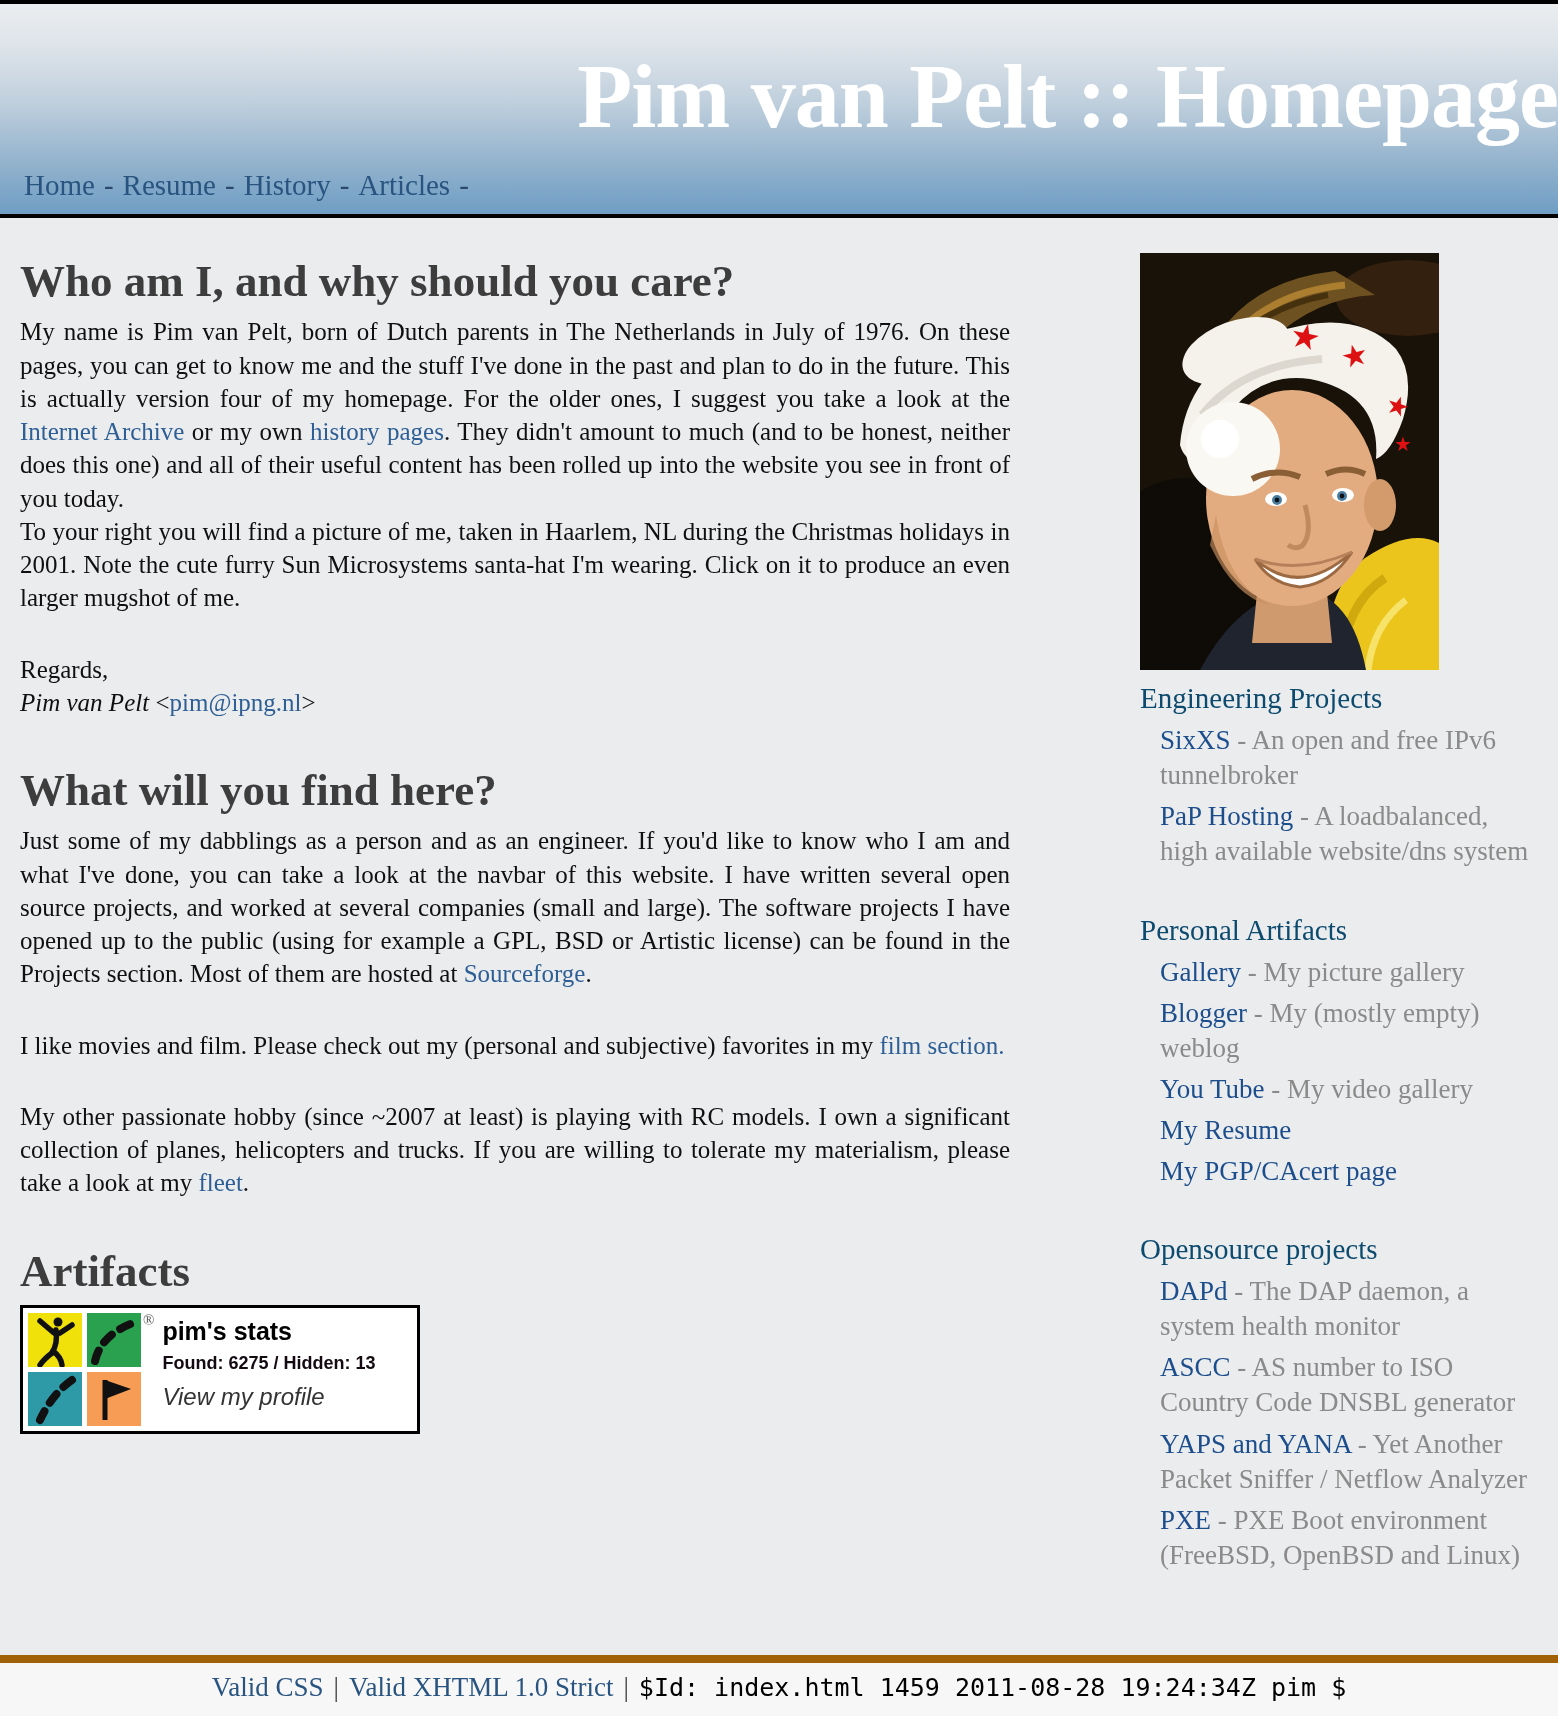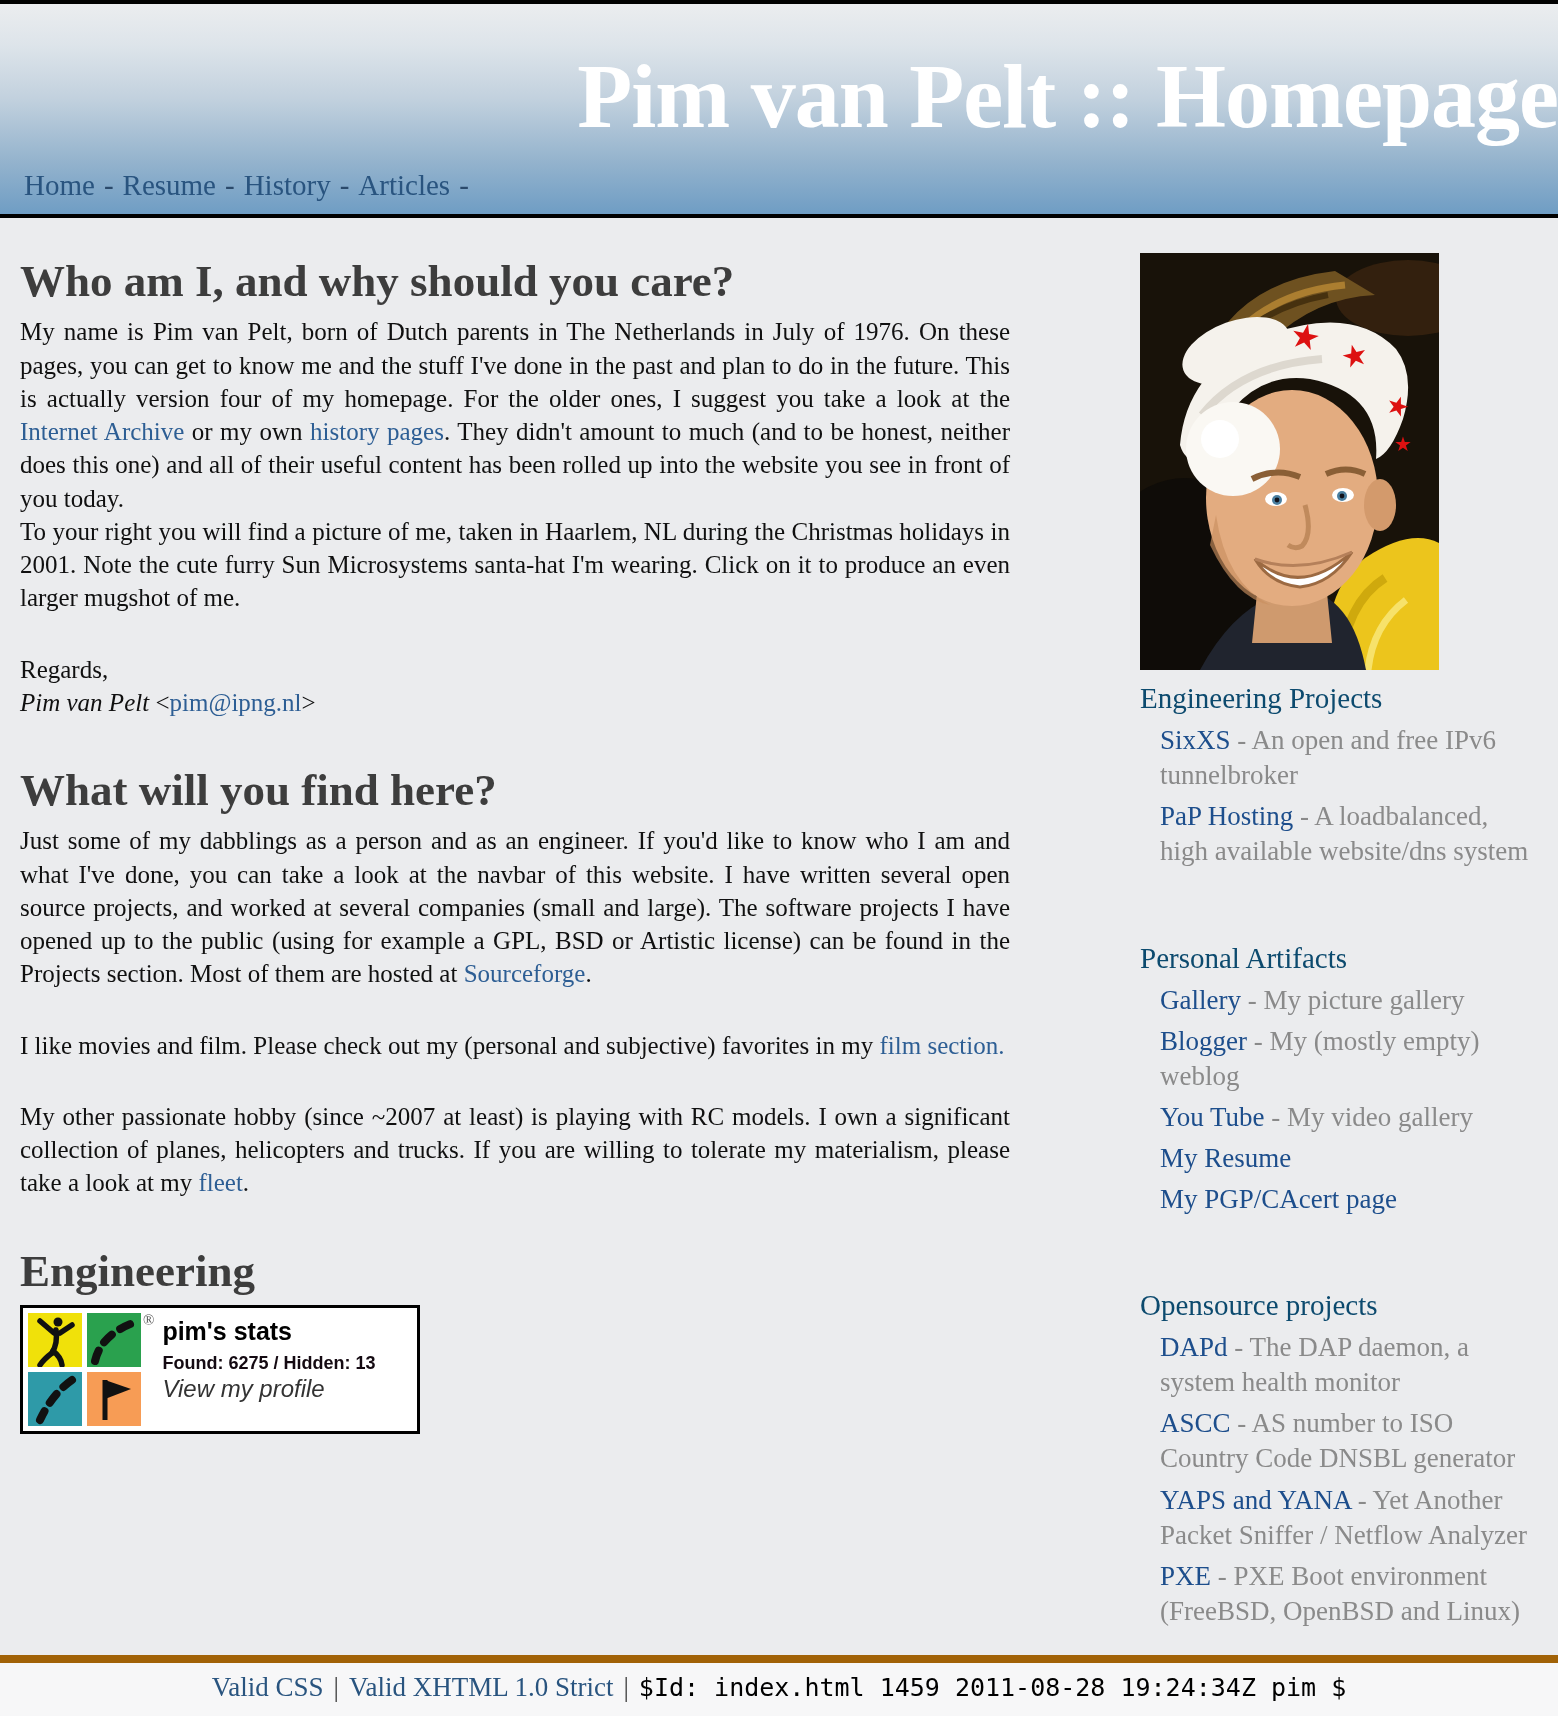--- a/index.html
+++ b/index.html
@@ -67,21 +67,21 @@
   
   .photo-link { display: block; width: 299px; height: 417px; margin-bottom: 12px; }
   .photo-link svg { display: block; width: 299px; height: 417px; }
 
   .side-title {
     font-size: 29px;
     color: #0c4a6e;
     margin: 8px 0 8px 0;
     font-weight: normal;
   }
-  .side-title.spaced { margin-top: 72px; }
+  .side-title.spaced { margin-top: 44px; }
   .side-item {
     padding-left: 20px;
     font-size: 27px;
     line-height: 1.3;
     margin-bottom: 6px;
   }
   .side-item a { color: #1d4e8c; text-decoration: none; }
   .side-item .desc { color: #8a8a8a; }
 
   
@@ -104,21 +104,21 @@
   .geo-sq { width: 54px; height: 54px; }
   .geo-sq svg { display: block; width: 54px; height: 54px; }
   .sq-yellow { background: #f0e10a; }
   .sq-green  { background: #2aa14e; }
   .sq-teal   { background: #2e9aa8; }
   .sq-orange { background: #f79c55; }
   .geo-reg { font-size: 15px; color: #555; margin: 0 2px; line-height: 1; }
   .geo-text { font-family: Liberation Sans, sans-serif; margin-left: 6px; }
   .geo-title { font-weight: bold; font-size: 25px; color: #000; margin-top: 4px; }
   .geo-found { font-weight: bold; font-size: 18px; color: #140a12; margin-top: 7px; }
-  .geo-profile { font-style: italic; font-size: 24px; color: #333; margin-top: 1px; }
+  .geo-profile { font-style: italic; font-size: 24px; color: #333; margin-top: 9px; }
 
   
   footer {
     border-top: 8px solid #a16207;
     background: #f7f7f8;
     text-align: center;
     padding: 9px 0 13px 0;
     font-size: 27px;
   }
   footer a { color: #29547f; text-decoration: none; }
@@ -155,21 +155,21 @@
     <p class="para"><span>Just some of my dabblings as a person and as an engineer. If you'd like to know who I am and what I've done, you can take a look at the navbar of this website. I have written several open source projects, and worked at several companies (small and large). The software projects I have opened up to the public (using for example a GPL, BSD or Artistic license) can be found in the Projects section. Most of them are hosted at </span><a class="lnk" href="#">Sourceforge</a><span>.</span></p>
 
     <div class="gap"></div>
 
     <p class="para"><span>I like movies and film. Please check out my (personal and subjective) favorites in my </span><a class="lnk" href="#">film section.</a></p>
 
     <div class="gap"></div>
 
     <p class="para"><span>My other passionate hobby (since ~2007 at least) is playing with RC models. I own a significant collection of planes, helicopters and trucks. If you are willing to tolerate my materialism, please take a look at my </span><a class="lnk" href="#">fleet</a><span>.</span></p>
 
-    <h2 class="sect">Engineering</h2>
+    <h2 class="sect">Artifacts</h2>
 
     <a class="geo-badge" href="#">
       <span class="geo-grid">
         <span class="geo-sq sq-yellow">
           <svg viewBox="0 0 54 54">
               <g stroke="#111" stroke-width="5.5" fill="none" stroke-linecap="round">
                 <circle cx="30" cy="9" r="4.5" fill="#111" stroke="none"></circle>
                 <path d="M12 8 L26 20"></path>
                 <path d="M44 12 L32 20"></path>
                 <path d="M28 17 Q30 30 24 40"></path>

